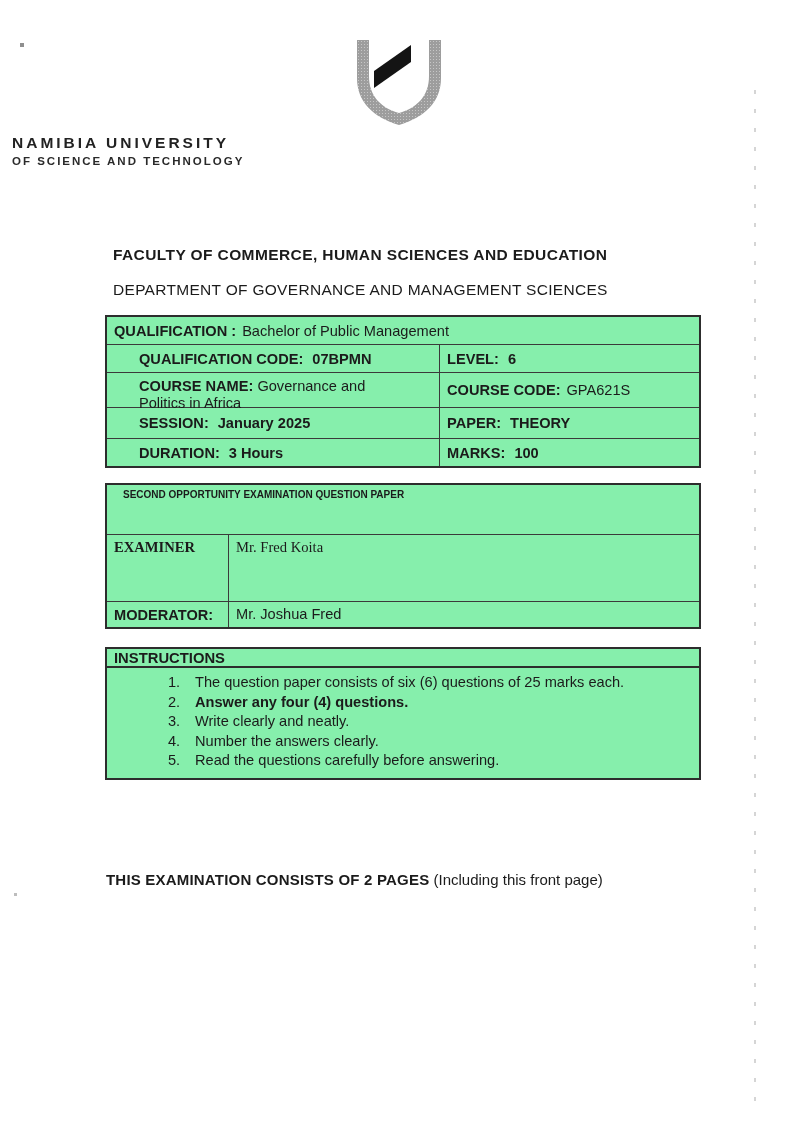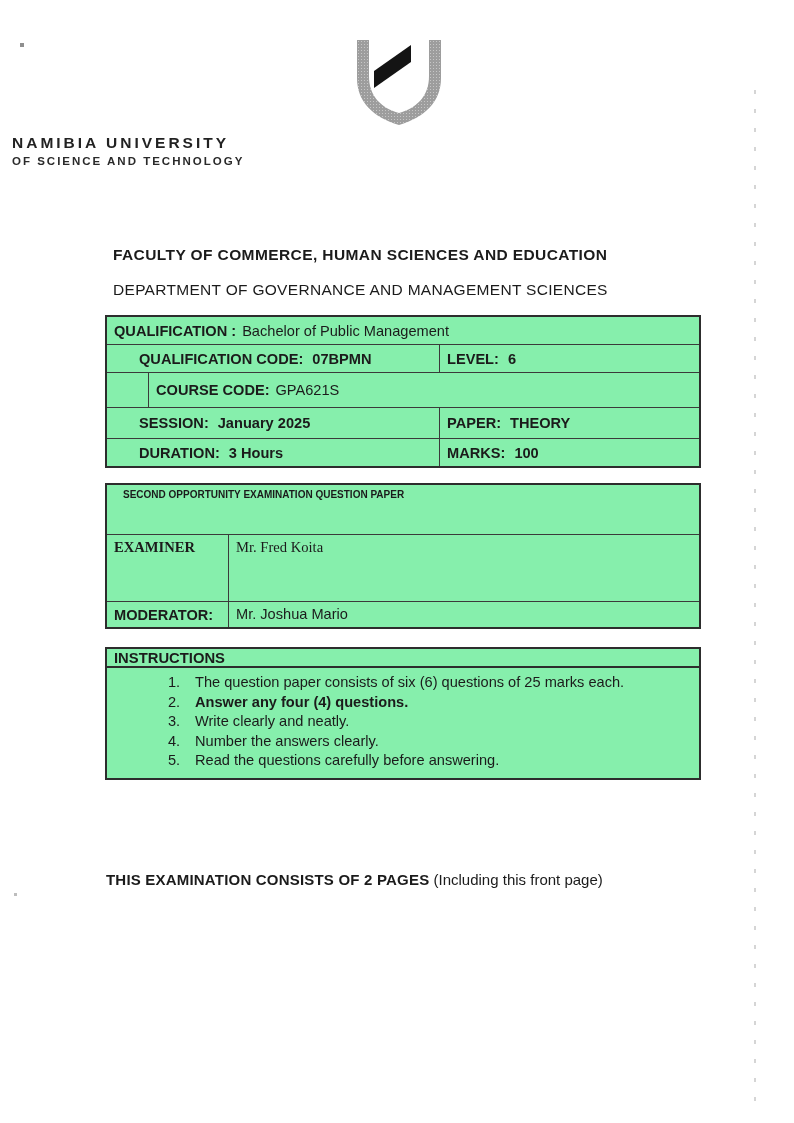--- a/index.html
+++ b/index.html
@@ -105,20 +105,24 @@
       <div class="cell c-left">
         <span class="lbl">QUALIFICATION CODE:</span>
         <span class="val bold">07BPMN</span>
       </div>
       <div class="cell c-right">
         <span class="lbl">LEVEL:</span>
         <span class="val bold">6</span>
       </div>
     </div>
     <div class="trow r3">
+      <div class="cell c-left top">
+        <span class="wrapcell"><span class="lbl">COURSE NAME:</span>
+        <span>Governance and Politics in Africa</span></span>
+      </div>
       <div class="cell c-right">
         <span class="lbl">COURSE CODE:</span>
         <span class="val">GPA621S</span>
       </div>
     </div>
     <div class="trow r4">
       <div class="cell c-left">
         <span class="lbl">SESSION:</span>
         <span class="val bold">January 2025</span>
       </div>
@@ -142,21 +146,21 @@
   <div class="tbl t2">
     <div class="trow r1">
       <div class="cell top exam-title" style="flex:1">SECOND OPPORTUNITY EXAMINATION QUESTION PAPER</div>
     </div>
     <div class="trow r2">
       <div class="cell c-left top">EXAMINER</div>
       <div class="cell c-right top">Mr. Fred Koita</div>
     </div>
     <div class="trow r3">
       <div class="cell c-left">MODERATOR:</div>
-      <div class="cell c-right top">Mr. Joshua Mario</div>
+      <div class="cell c-right top">Mr. Joshua Fred</div>
     </div>
   </div>
 
   <div class="tbl t3">
     <div class="ins-header">INSTRUCTIONS</div>
     <div class="ins-body">
       <div class="ins-item">
         <span class="ins-num">1.</span><span class="ins-text just">The question paper consists of six (6) questions of 25 marks each.</span>
       </div>
       <div class="ins-item bold">

